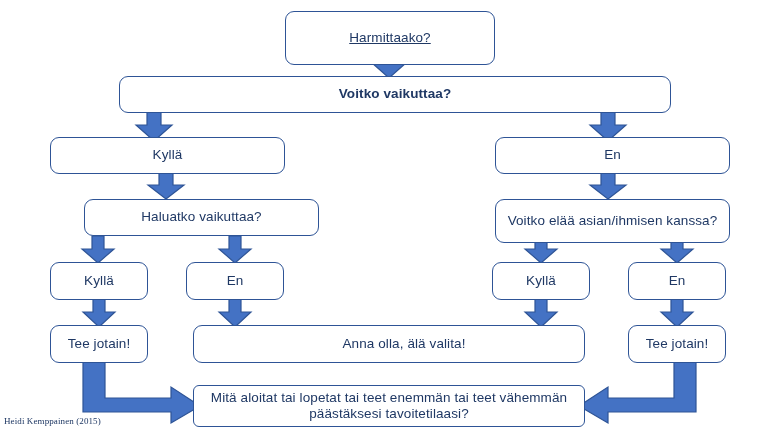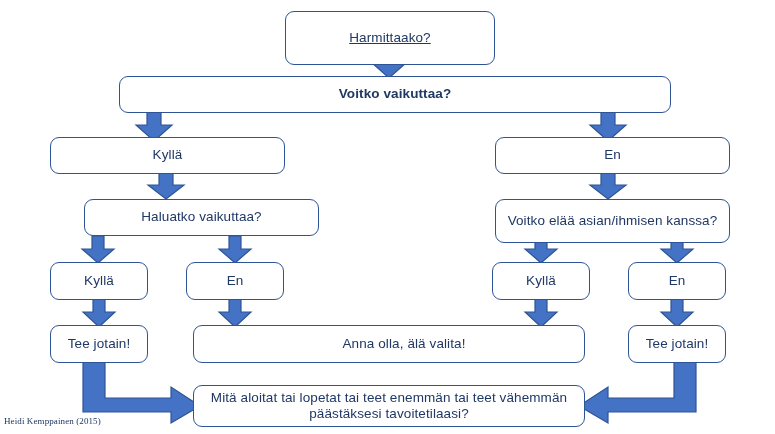--- a/index.html
+++ b/index.html
@@ -167,19 +167,19 @@
   <div class="node small" style="left:492px; top:262px; width:98px; height:38px;">Kyllä</div>
 
   <div class="node small" style="left:628px; top:262px; width:98px; height:38px;">En</div>
 
   <div class="node small" style="left:50px; top:325px; width:98px; height:38px;">Tee jotain!</div>
 
   <div class="node" style="left:193px; top:325px; width:392px; height:38px;padding-left:36px;">Anna olla, älä valita!</div>
 
   <div class="node small" style="left:628px; top:325px; width:98px; height:38px;">Tee jotain!</div>
 
-  <div class="node" style="left:193px; top:385px; width:392px; height:42px;">
+  <div class="node" style="left:193px; top:385px; width:392px; height:42px;border-radius:6px;">
     <span>Mitä aloitat tai lopetat tai teet enemmän tai teet vähemmän päästäksesi tavoitetilaasi?</span>
   </div>
 
   <div class="credit">Heidi Kemppainen (2015)</div>
 
 </div>
 
 </body></html>

